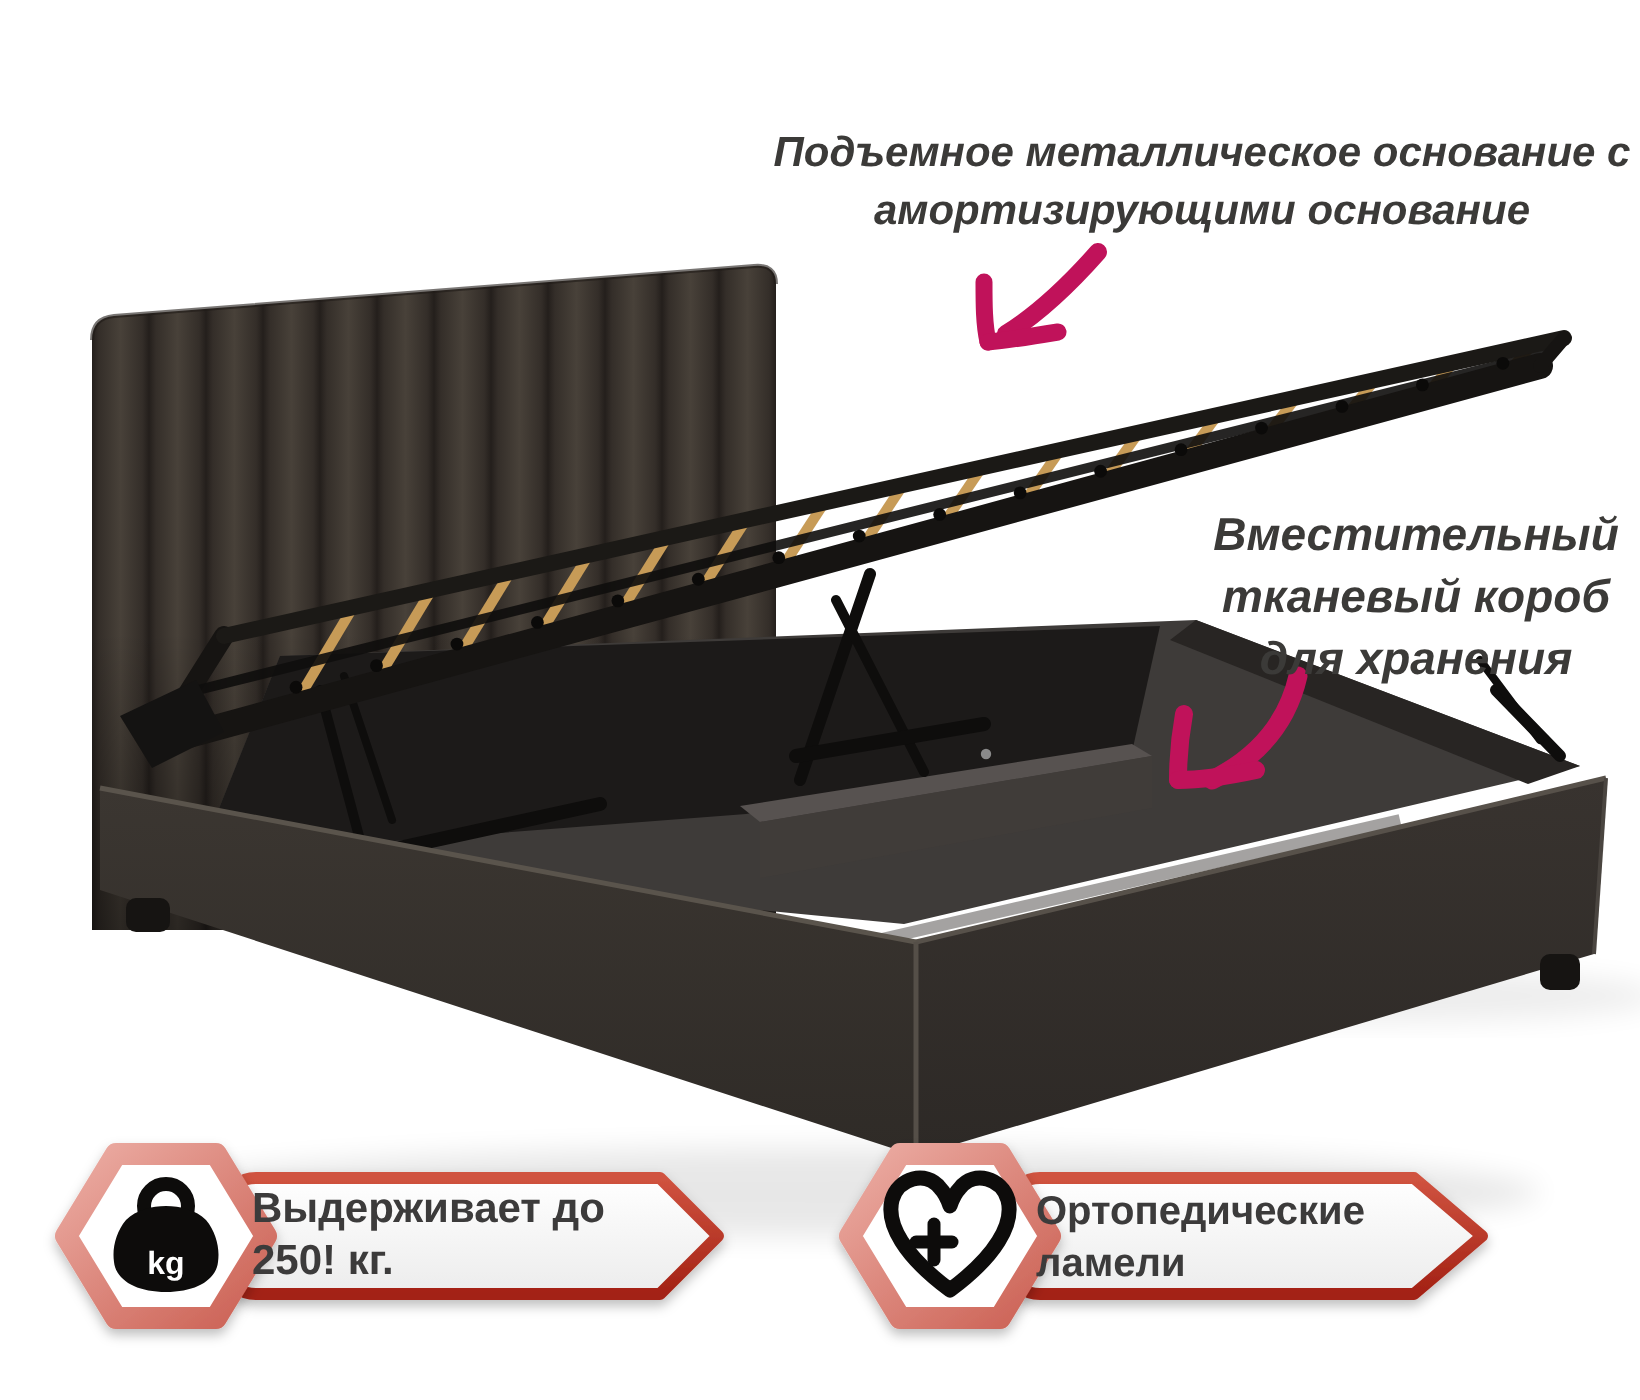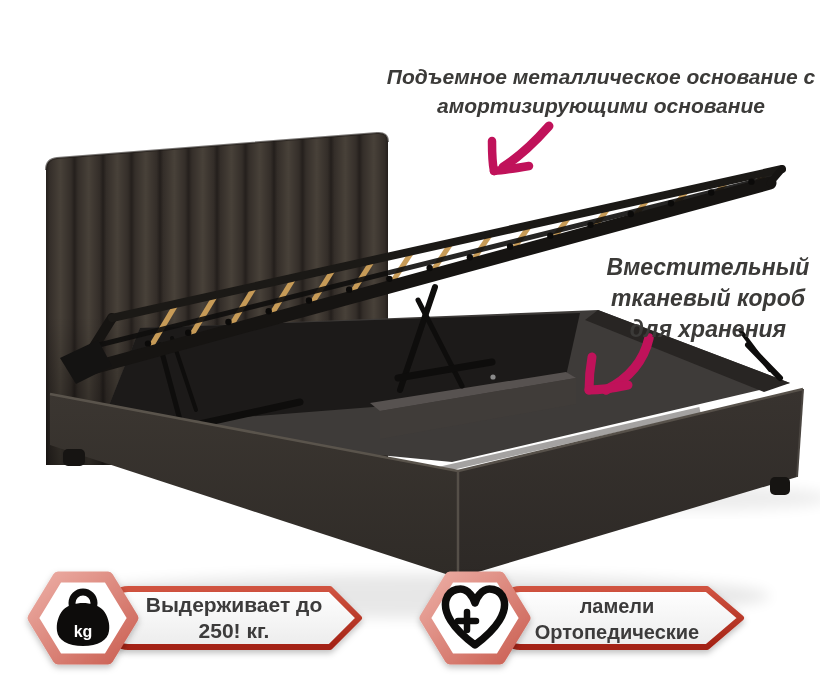--- a/index.html
+++ b/index.html
@@ -8,21 +8,21 @@
     background:#ffffff;font-family:"Liberation Sans",sans-serif;
   }
   .stage svg{position:absolute;left:0;top:0;}
   .callout{
     position:absolute;text-align:center;font-weight:bold;font-style:italic;
     color:#3b3a38;
   }
   .callout-base{left:385px;top:62px;width:432px;font-size:21px;line-height:29px;}
   .callout-storage{left:593px;top:252px;width:230px;font-size:23px;line-height:31px;}
   .badge-text{
-    position:absolute;text-align:center;font-weight:bold;color:#3c3b3b;
+    position:absolute;text-align:left;font-weight:bold;color:#3c3b3b;
   }
   .badge-text-weight{left:126px;top:592px;width:216px;font-size:21px;line-height:26px;}
   .badge-text-ortho{left:518px;top:593px;width:198px;font-size:20px;line-height:26px;}
 </style>
 </head>
 <body>
 
 <div class="stage">
 
   <svg width="820" height="700" viewBox="0 0 820 700">
@@ -208,17 +208,17 @@
     <div>Вместительный</div>
     <div>тканевый короб</div>
     <div>для хранения</div>
   </div>
 
   <div class="badge-text badge-text-weight">
     <div>Выдерживает до</div>
     <div>250! кг.</div>
   </div>
   <div class="badge-text badge-text-ortho">
+    <div>Ортопедические</div>
     <div>ламели</div>
-    <div>Ортопедические</div>
   </div>
 
 </div>
 
 </body></html>

